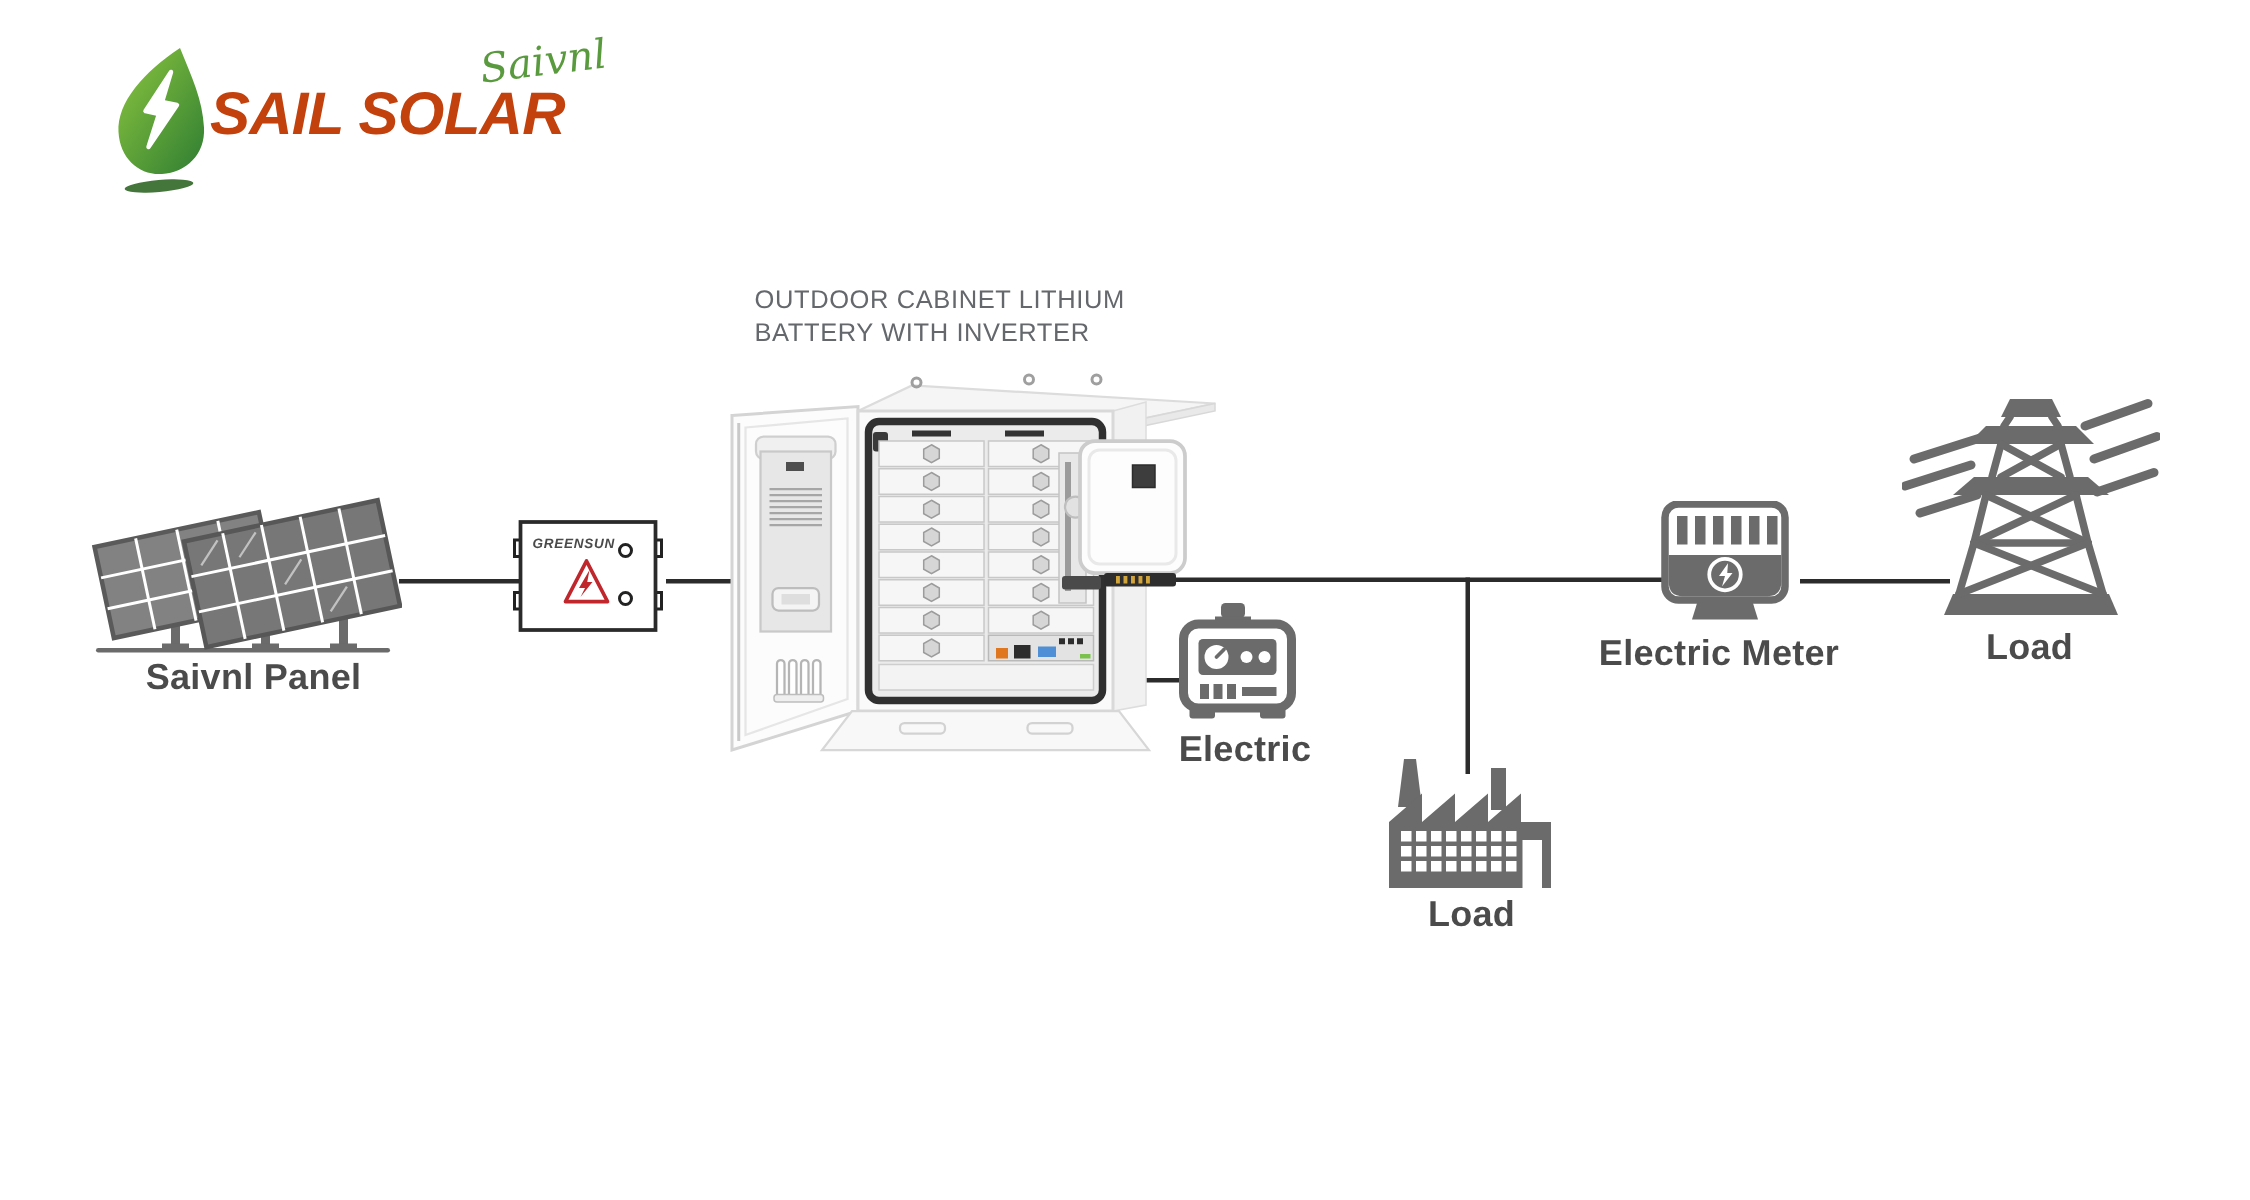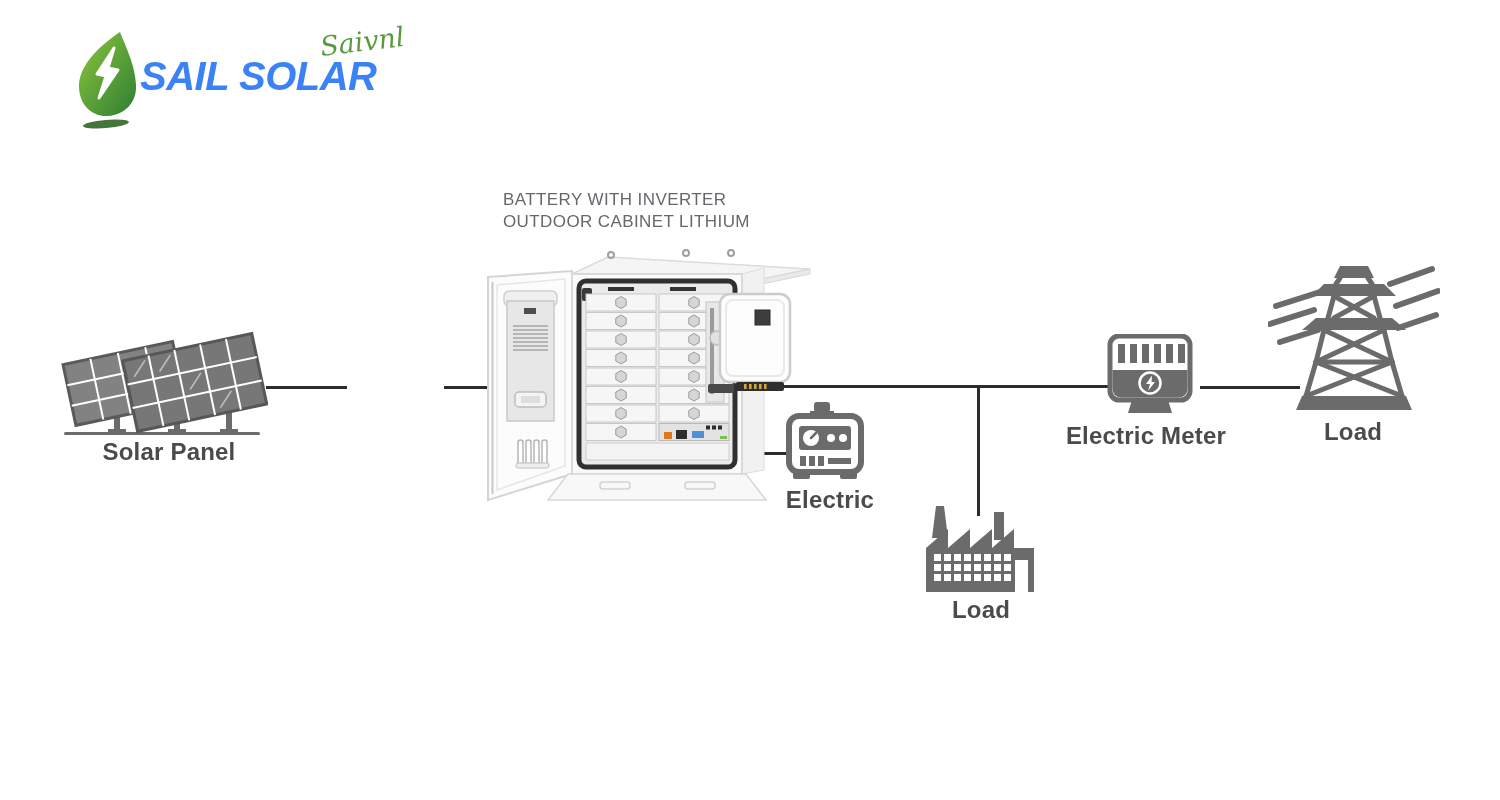--- a/index.html
+++ b/index.html
@@ -19,21 +19,21 @@
   .node { position:absolute; z-index:2; }
   .node-label {
     position:absolute; z-index:2; text-align:center;
     font-size:24px; font-weight:600; color:#4b4b4b; letter-spacing:0.2px;
   }
 
   
   .logo-name {
     position:absolute; left:140px; top:54px;
     font-size:40px; font-weight:800; font-style:italic;
-    color:#3b82f6; letter-spacing:-0.5px; z-index:2;
+    color:#c2410c; letter-spacing:-0.5px; z-index:2;
   }
   .logo-script {
     position:absolute; left:320px; top:26px;
     font-family:"DejaVu Serif", serif; font-style:italic;
     font-size:27px; color:#5a9a3e; transform:rotate(-7deg); z-index:2;
   }
 
   
   .diagram-title {
     position:absolute; left:503px; top:189px;
@@ -56,22 +56,22 @@
       </defs>
       <path d="M44 2 C20 18 2 38 3 58 C4 76 17 87 32 86 C48 85 61 73 60 55 C59 36 52 22 44 2 Z" fill="url(#leafg)"></path>
       <polygon points="38,18 21,44 30,46 23,68 42,40 32,38" fill="#ffffff" stroke="#ffffff" stroke-width="3" stroke-linejoin="round"></polygon>
       <ellipse cx="30" cy="94" rx="23" ry="4" fill="#44753a" transform="rotate(-5 30 94)"></ellipse>
     </svg>
     <div class="logo-name">SAIL SOLAR</div>
     <div class="logo-script">Saivnl</div>
   </div>
 
   <div class="diagram-title">
+    <div>OUTDOOR CABINET LITHIUM</div>
     <div>BATTERY WITH INVERTER</div>
-    <div>OUTDOOR CABINET LITHIUM</div>
   </div>
 
   <div class="line-h" style="left:266px;top:386px;width:81px;"></div>
   <div class="line-h" style="left:444px;top:386px;width:56px;"></div>
   <div class="line-h" style="left:770px;top:385px;width:342px;"></div>
   <div class="line-v" style="left:977px;top:385px;height:131px;"></div>
   <div class="line-h" style="left:748px;top:452px;width:44px;"></div>
   <div class="line-h" style="left:1200px;top:386px;width:100px;"></div>
 
   <div class="node" style="left:56px;top:318px;">
@@ -104,22 +104,40 @@
         <line x1="72" y1="50" x2="204" y2="50" stroke="#ffffff" stroke-width="2"></line>
         <line x1="72" y1="74" x2="204" y2="74" stroke="#ffffff" stroke-width="2"></line>
 
         <line x1="80" y1="44" x2="94" y2="30" stroke="#ffffff" stroke-width="1.5" opacity="0.55"></line>
         <line x1="106" y1="44" x2="120" y2="30" stroke="#ffffff" stroke-width="1.5" opacity="0.55"></line>
         <line x1="132" y1="68" x2="146" y2="54" stroke="#ffffff" stroke-width="1.5" opacity="0.55"></line>
         <line x1="158" y1="92" x2="172" y2="78" stroke="#ffffff" stroke-width="1.5" opacity="0.55"></line>
       </g>
     </svg>
   </div>
-  <div class="node-label" style="left:59px;top:438px;width:220px;">Solar Panel</div>
-
+  <div class="node-label" style="left:59px;top:438px;width:220px;">Saivnl Panel</div>
+
+  <div class="node" style="left:342px;top:346px;">
+    <svg width="100" height="80" viewBox="0 0 100 80">
+
+      <rect x="1" y="14" width="6" height="11" fill="#ffffff" stroke="#222222" stroke-width="2"></rect>
+      <rect x="1" y="49" width="6" height="11" fill="#ffffff" stroke="#222222" stroke-width="2"></rect>
+      <rect x="93" y="14" width="6" height="11" fill="#ffffff" stroke="#222222" stroke-width="2"></rect>
+      <rect x="93" y="49" width="6" height="11" fill="#ffffff" stroke="#222222" stroke-width="2"></rect>
+
+      <rect x="5" y="2" width="90" height="72" fill="#ffffff" stroke="#2a2a2a" stroke-width="2.5"></rect>
+      <text x="13" y="19" font-size="9" font-weight="bold" font-style="italic" fill="#4a4a4a" letter-spacing="0.5">GREENSUN</text>
+
+      <polygon points="49,28 63,55 35,55" fill="#ffffff" stroke="#c0272d" stroke-width="2.5" stroke-linejoin="round"></polygon>
+      <polygon points="51,34 44,46 48,46 45,52 53,42 49.5,42" fill="#c0272d"></polygon>
+
+      <circle cx="75" cy="21" r="4" fill="#ffffff" stroke="#222222" stroke-width="2"></circle>
+      <circle cx="75" cy="53" r="4" fill="#ffffff" stroke="#222222" stroke-width="2"></circle>
+    </svg>
+  </div>
 
   <div class="node" style="left:480px;top:244px;">
     <svg width="335" height="272" viewBox="0 0 335 272">
       <defs>
         <polygon id="hexm" points="0,-6 5.2,-3 5.2,3 0,6 -5.2,3 -5.2,-3" fill="#d6d6d6" stroke="#9c9c9c" stroke-width="1"></polygon>
       </defs>
 
       <polygon points="92,30 128,13 330,25 268,38" fill="#f5f5f5" stroke="#dcdcdc" stroke-width="1.5"></polygon>
       <polygon points="268,38 330,25 330,30 268,43" fill="#e9e9e9" stroke="#d8d8d8" stroke-width="1"></polygon>
       <circle cx="131" cy="11" r="3" fill="none" stroke="#9f9f9f" stroke-width="2"></circle>

